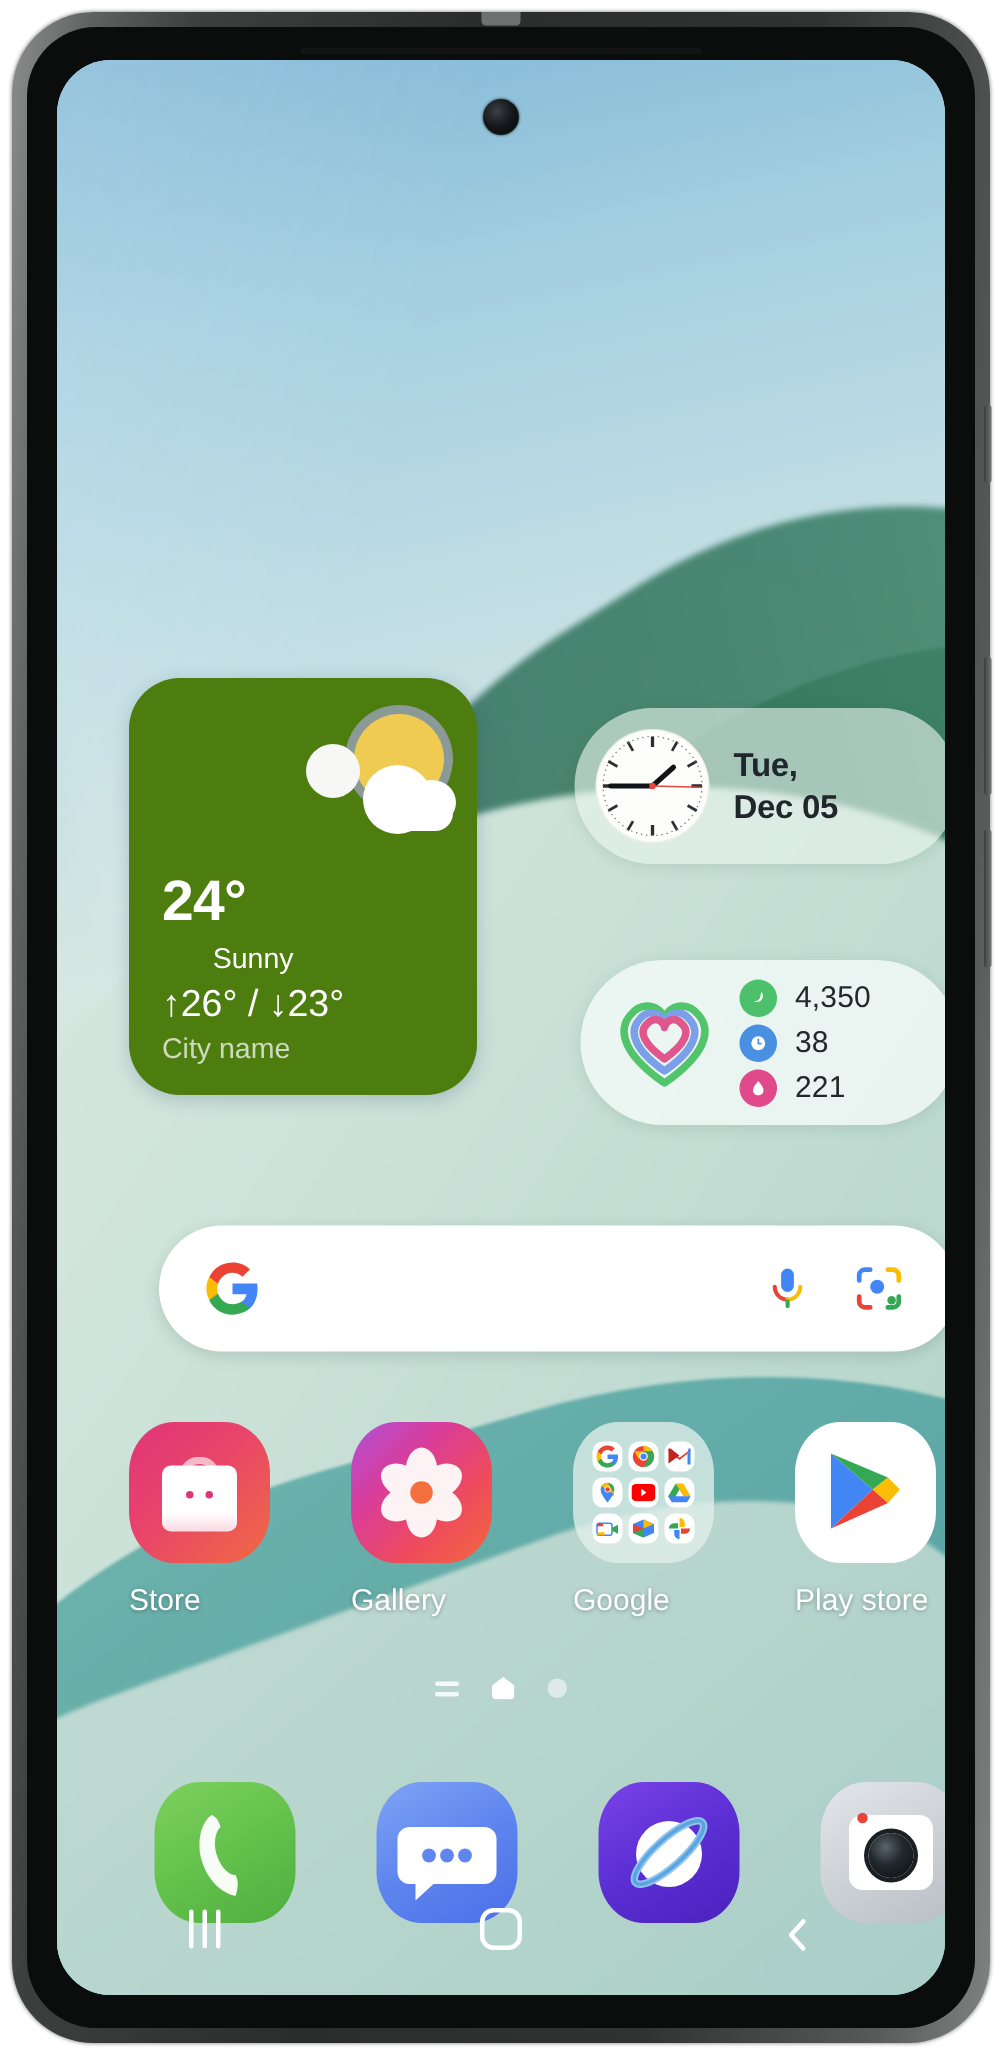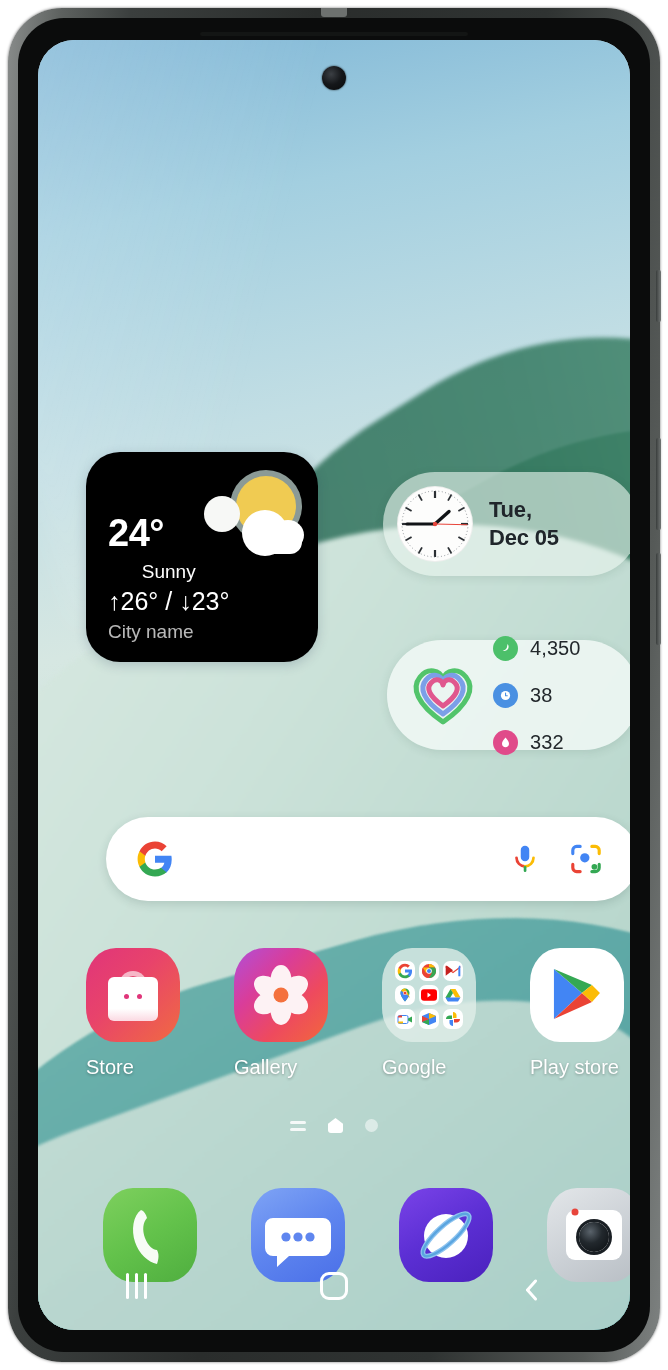--- a/index.html
+++ b/index.html
@@ -139,22 +139,22 @@
     z-index:6;
   }
 
   
   .widgets { position:absolute; left:0; top:0; right:0; bottom:0; z-index:4; }
 
   
   .weather-widget {
     position:absolute;
     left:48px; top:412px;
-    width:232px; height:210px;
-    background:#000000;
+    width:232px; height:278px;
+    background:#4d7c0f;
     border-radius:34px;
     box-shadow:0 3px 12px rgba(40,60,90,.22);
     overflow:hidden;
   }
   .wx-icon { position:absolute; right:12px; top:12px; width:110px; height:96px; }
   .wx-sun-ring {
     position:absolute; left:34px; top:6px; width:72px; height:72px;
     border-radius:50%; background:#8b9a96;
   }
   .wx-sun {
@@ -220,21 +220,21 @@
   .health-widget {
     position:absolute;
     left:349px; top:600px;
     width:252px; height:110px;
     background:rgba(244,250,247,.80);
     border-radius:55px;
     display:flex; align-items:center;
     box-shadow:0 2px 10px rgba(40,70,60,.12);
   }
   .health-heart { margin-left:20px; width:72px; height:66px; }
-  .health-rows { margin-left:14px; display:flex; flex-direction:column; gap:22px; }
+  .health-rows { margin-left:14px; display:flex; flex-direction:column; gap:5px; }
   .health-row { display:flex; align-items:center; gap:12px; }
   .hr-badge {
     width:25px; height:25px; border-radius:50%;
     display:flex; align-items:center; justify-content:center;
   }
   .hr-badge svg { display:block; }
   .hr-val { font-size:20px; color:#23282c; font-weight:400; letter-spacing:.1px; }
 
   
   .search-bar {
@@ -493,21 +493,21 @@
                   </svg>
               </span>
               <span class="hr-val">38</span>
             </div>
             <div class="health-row">
               <span class="hr-badge" style="background:#e04a8a">
                 <svg width="13" height="13" viewBox="0 0 13 13">
                     <path d="M6.5 1.6 C8.6 4.2 10 5.8 10 7.8 C10 9.8 8.4 11.2 6.5 11.2 C4.6 11.2 3 9.8 3 7.8 C3 5.8 4.4 4.2 6.5 1.6 Z" fill="#ffffff"></path>
                   </svg>
               </span>
-              <span class="hr-val">332</span>
+              <span class="hr-val">221</span>
             </div>
           </div>
         </div>
       </div>
 
       <div class="search-bar">
         <span class="sb-logo">
           <svg width="38" height="38" viewBox="0 0 48 48">
             <path fill="#4285F4" d="M45.1 24.5c0-1.6-.1-3.2-.4-4.7H24v9h11.8c-.5 2.7-2.1 5-4.4 6.6v5.5h7.1c4.2-3.8 6.6-9.5 6.6-16.4z"></path>
             <path fill="#34A853" d="M24 46c5.9 0 10.9-2 14.5-5.3l-7.1-5.5c-2 1.3-4.5 2.1-7.4 2.1-5.7 0-10.5-3.8-12.2-9H4.5v5.7C8.1 41.4 15.5 46 24 46z"></path>

